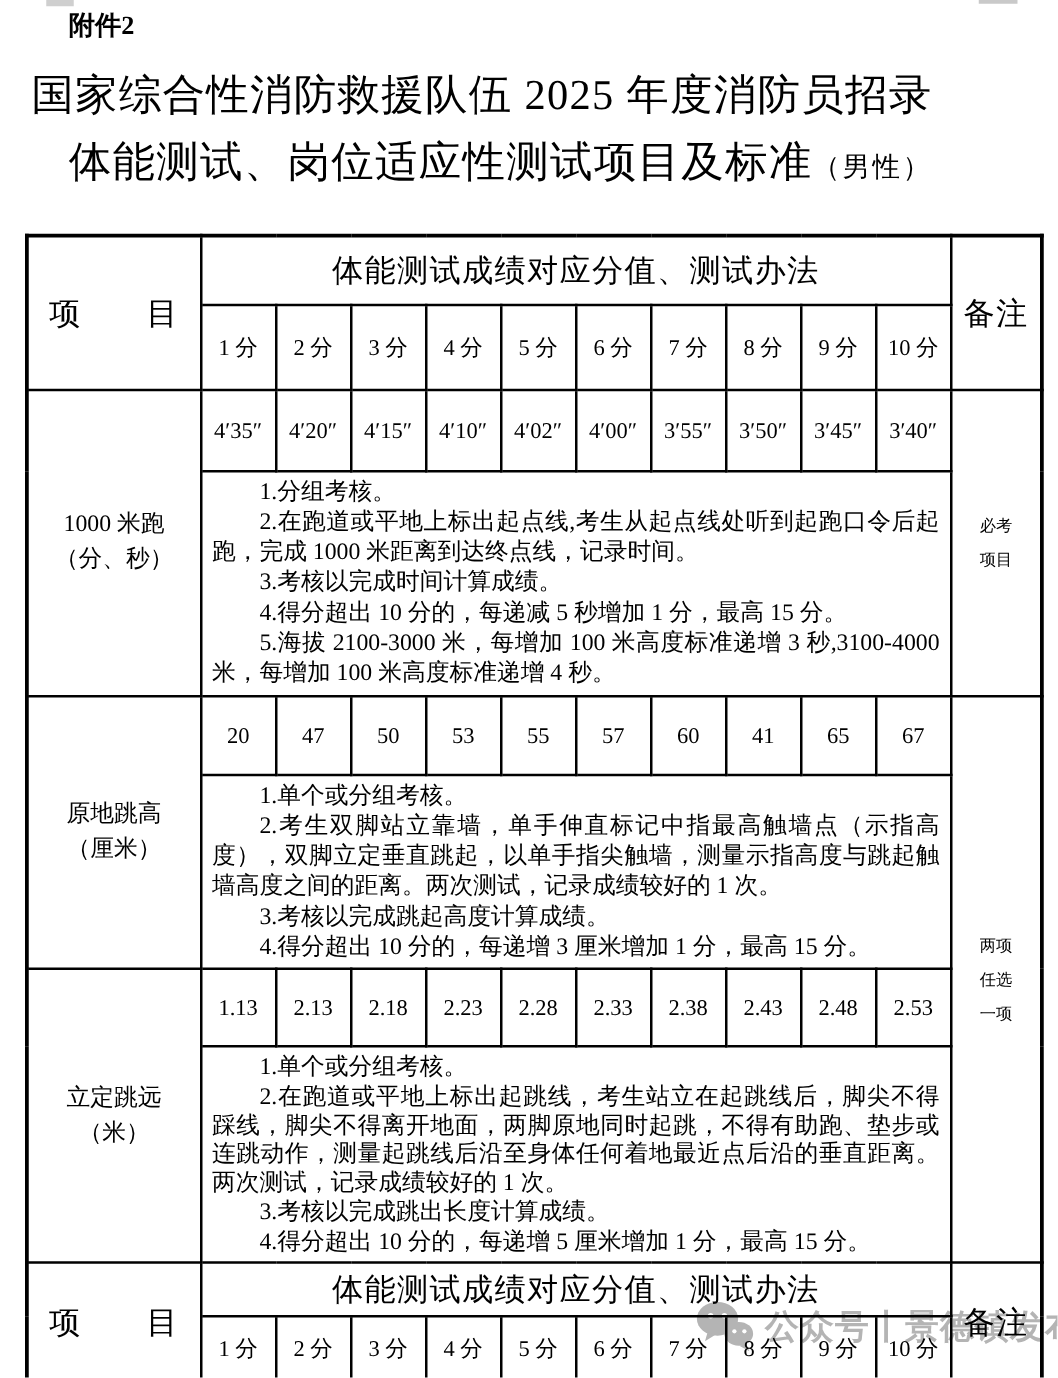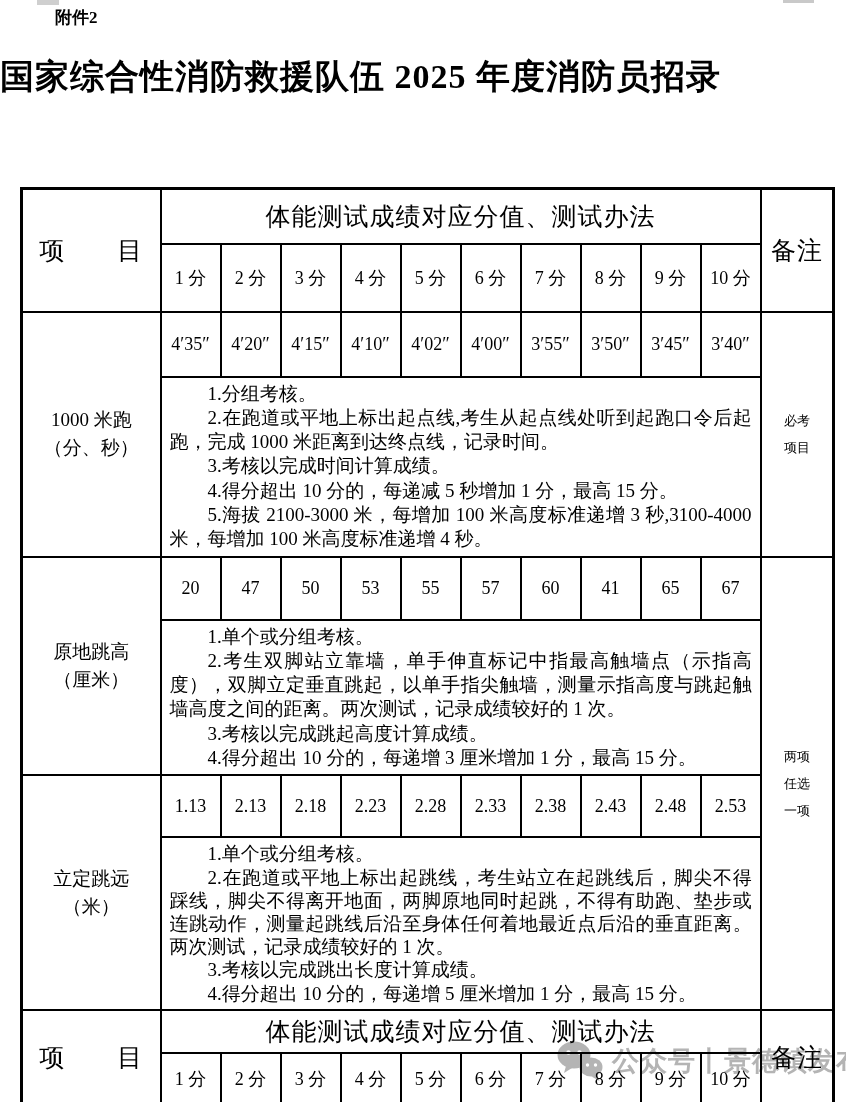--- a/index.html
+++ b/index.html
@@ -5,25 +5,25 @@
   html,body { margin:0; padding:0; background:#fff; }
   body {
     width:846px; height:1102px; position:relative; overflow:hidden;
     font-family:"Liberation Serif", serif; color:#000;
   }
   .artifact-a { position:absolute; left:37px; top:0; width:22px; height:5px; background:#cfcfcf; }
   .artifact-b { position:absolute; left:783px; top:0; width:31px; height:3px; background:#c9c9c9; }
 
   .attachment-label {
     position:absolute; left:55px; top:6px;
-    font-size:17px; font-weight:bold;
+    font-size:21px; font-weight:bold;
   }
   .doc-title {
     position:absolute; top:50px; left:0; width:746px;
-    text-align:left; font-weight:bold; font-size:34px; line-height:54px;
+    text-align:right; font-weight:normal; font-size:34px; line-height:54px;
     letter-spacing:1px; white-space:nowrap;
   }
   .doc-title .suffix { font-size:22px; letter-spacing:2px; }
 
   table.std {
     position:absolute; left:20px; top:187px; width:812px;
     border-collapse:collapse; table-layout:fixed;
     border:3px solid #000;
   }
   table.std td, table.std th {
@@ -63,20 +63,21 @@
 </head>
 <body>
 
 <div class="artifact-a"></div>
 <div class="artifact-b"></div>
 
 <div class="attachment-label">附件2</div>
 
 <div class="doc-title">
   <div>国家综合性消防救援队伍 2025 年度消防员招录</div>
+  <div><span>体能测试、岗位适应性测试项目及标准</span><span class="suffix">（男性）</span></div>
 </div>
 
 <table class="std">
   <colgroup>
     <col style="width:139px">
     <col style="width:60px">
       <col style="width:60px">
       <col style="width:60px">
       <col style="width:60px">
       <col style="width:60px">

